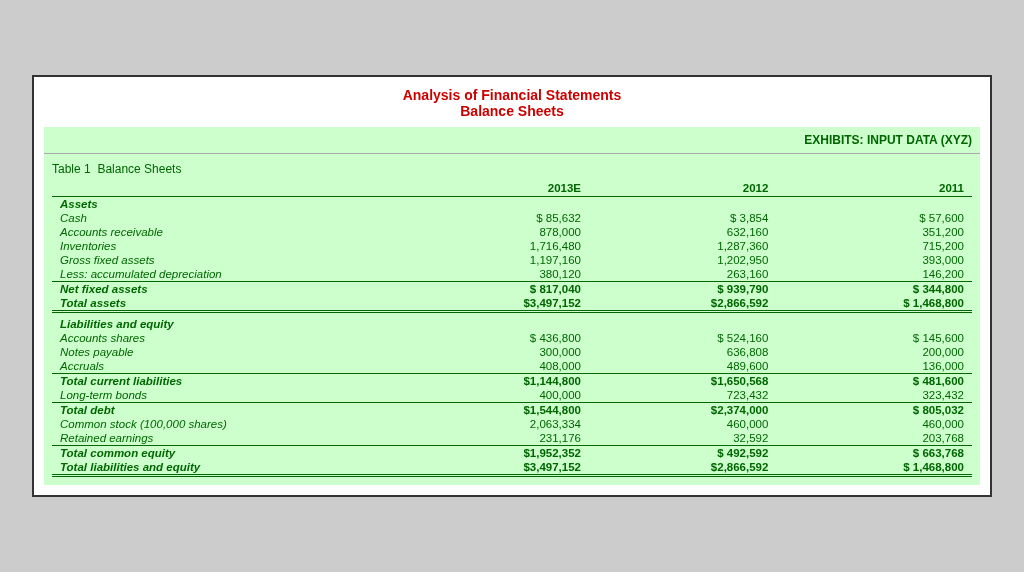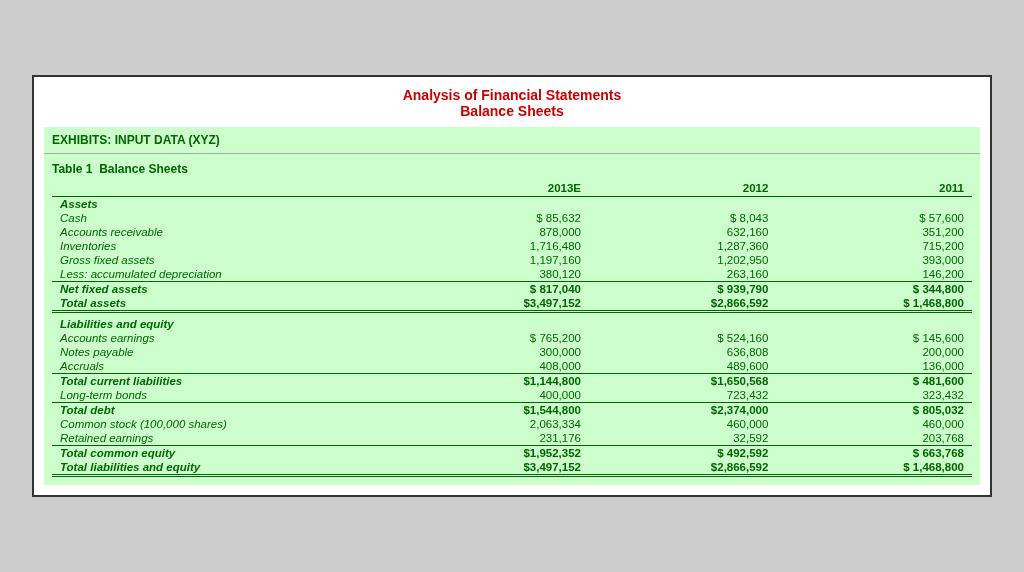--- a/index.html
+++ b/index.html
@@ -26,27 +26,28 @@
       font-size: 14px;
       margin-bottom: 8px;
     }
     .section-header {
       background: #ccffcc;
       padding: 6px 8px;
       font-weight: bold;
       color: #006600;
       font-size: 12px;
       border-bottom: 1px solid #aaa;
+      text-align: right;
     }
     .table-container {
       background: #ccffcc;
       padding: 4px 8px 8px 8px;
     }
     .table-title {
-      font-weight: bold;
+      font-weight: normal;
       color: #006600;
       font-size: 12px;
       margin-bottom: 4px;
       margin-top: 4px;
     }
     table {
       width: 100%;
       border-collapse: collapse;
       color: #006600;
       font-size: 11.5px;
@@ -113,21 +114,21 @@
       <tbody id="table-body">
       <tr class="bold-row italic-row">
             <td class="label">Assets</td>
             <td class="value"></td>
             <td class="value"></td>
             <td class="value"></td>
           </tr>
           <tr class="">
             <td class="label">Cash</td>
             <td class="value">$  85,632</td>
-            <td class="value">$    8,043</td>
+            <td class="value">$    3,854</td>
             <td class="value">$    57,600</td>
           </tr>
           <tr class="">
             <td class="label">Accounts receivable</td>
             <td class="value">878,000</td>
             <td class="value">632,160</td>
             <td class="value">351,200</td>
           </tr>
           <tr class="">
             <td class="label">Inventories</td>
@@ -165,22 +166,22 @@
             <td></td>
             <td></td>
           </tr>
           <tr class="bold-row italic-row">
             <td class="label">Liabilities and equity</td>
             <td class="value"></td>
             <td class="value"></td>
             <td class="value"></td>
           </tr>
           <tr class="">
-            <td class="label">Accounts earnings</td>
-            <td class="value">$  765,200</td>
+            <td class="label">Accounts shares</td>
+            <td class="value">$  436,800</td>
             <td class="value">$  524,160</td>
             <td class="value">$     145,600</td>
           </tr>
           <tr class="">
             <td class="label">Notes payable</td>
             <td class="value">300,000</td>
             <td class="value">636,808</td>
             <td class="value">200,000</td>
           </tr>
           <tr class="">

